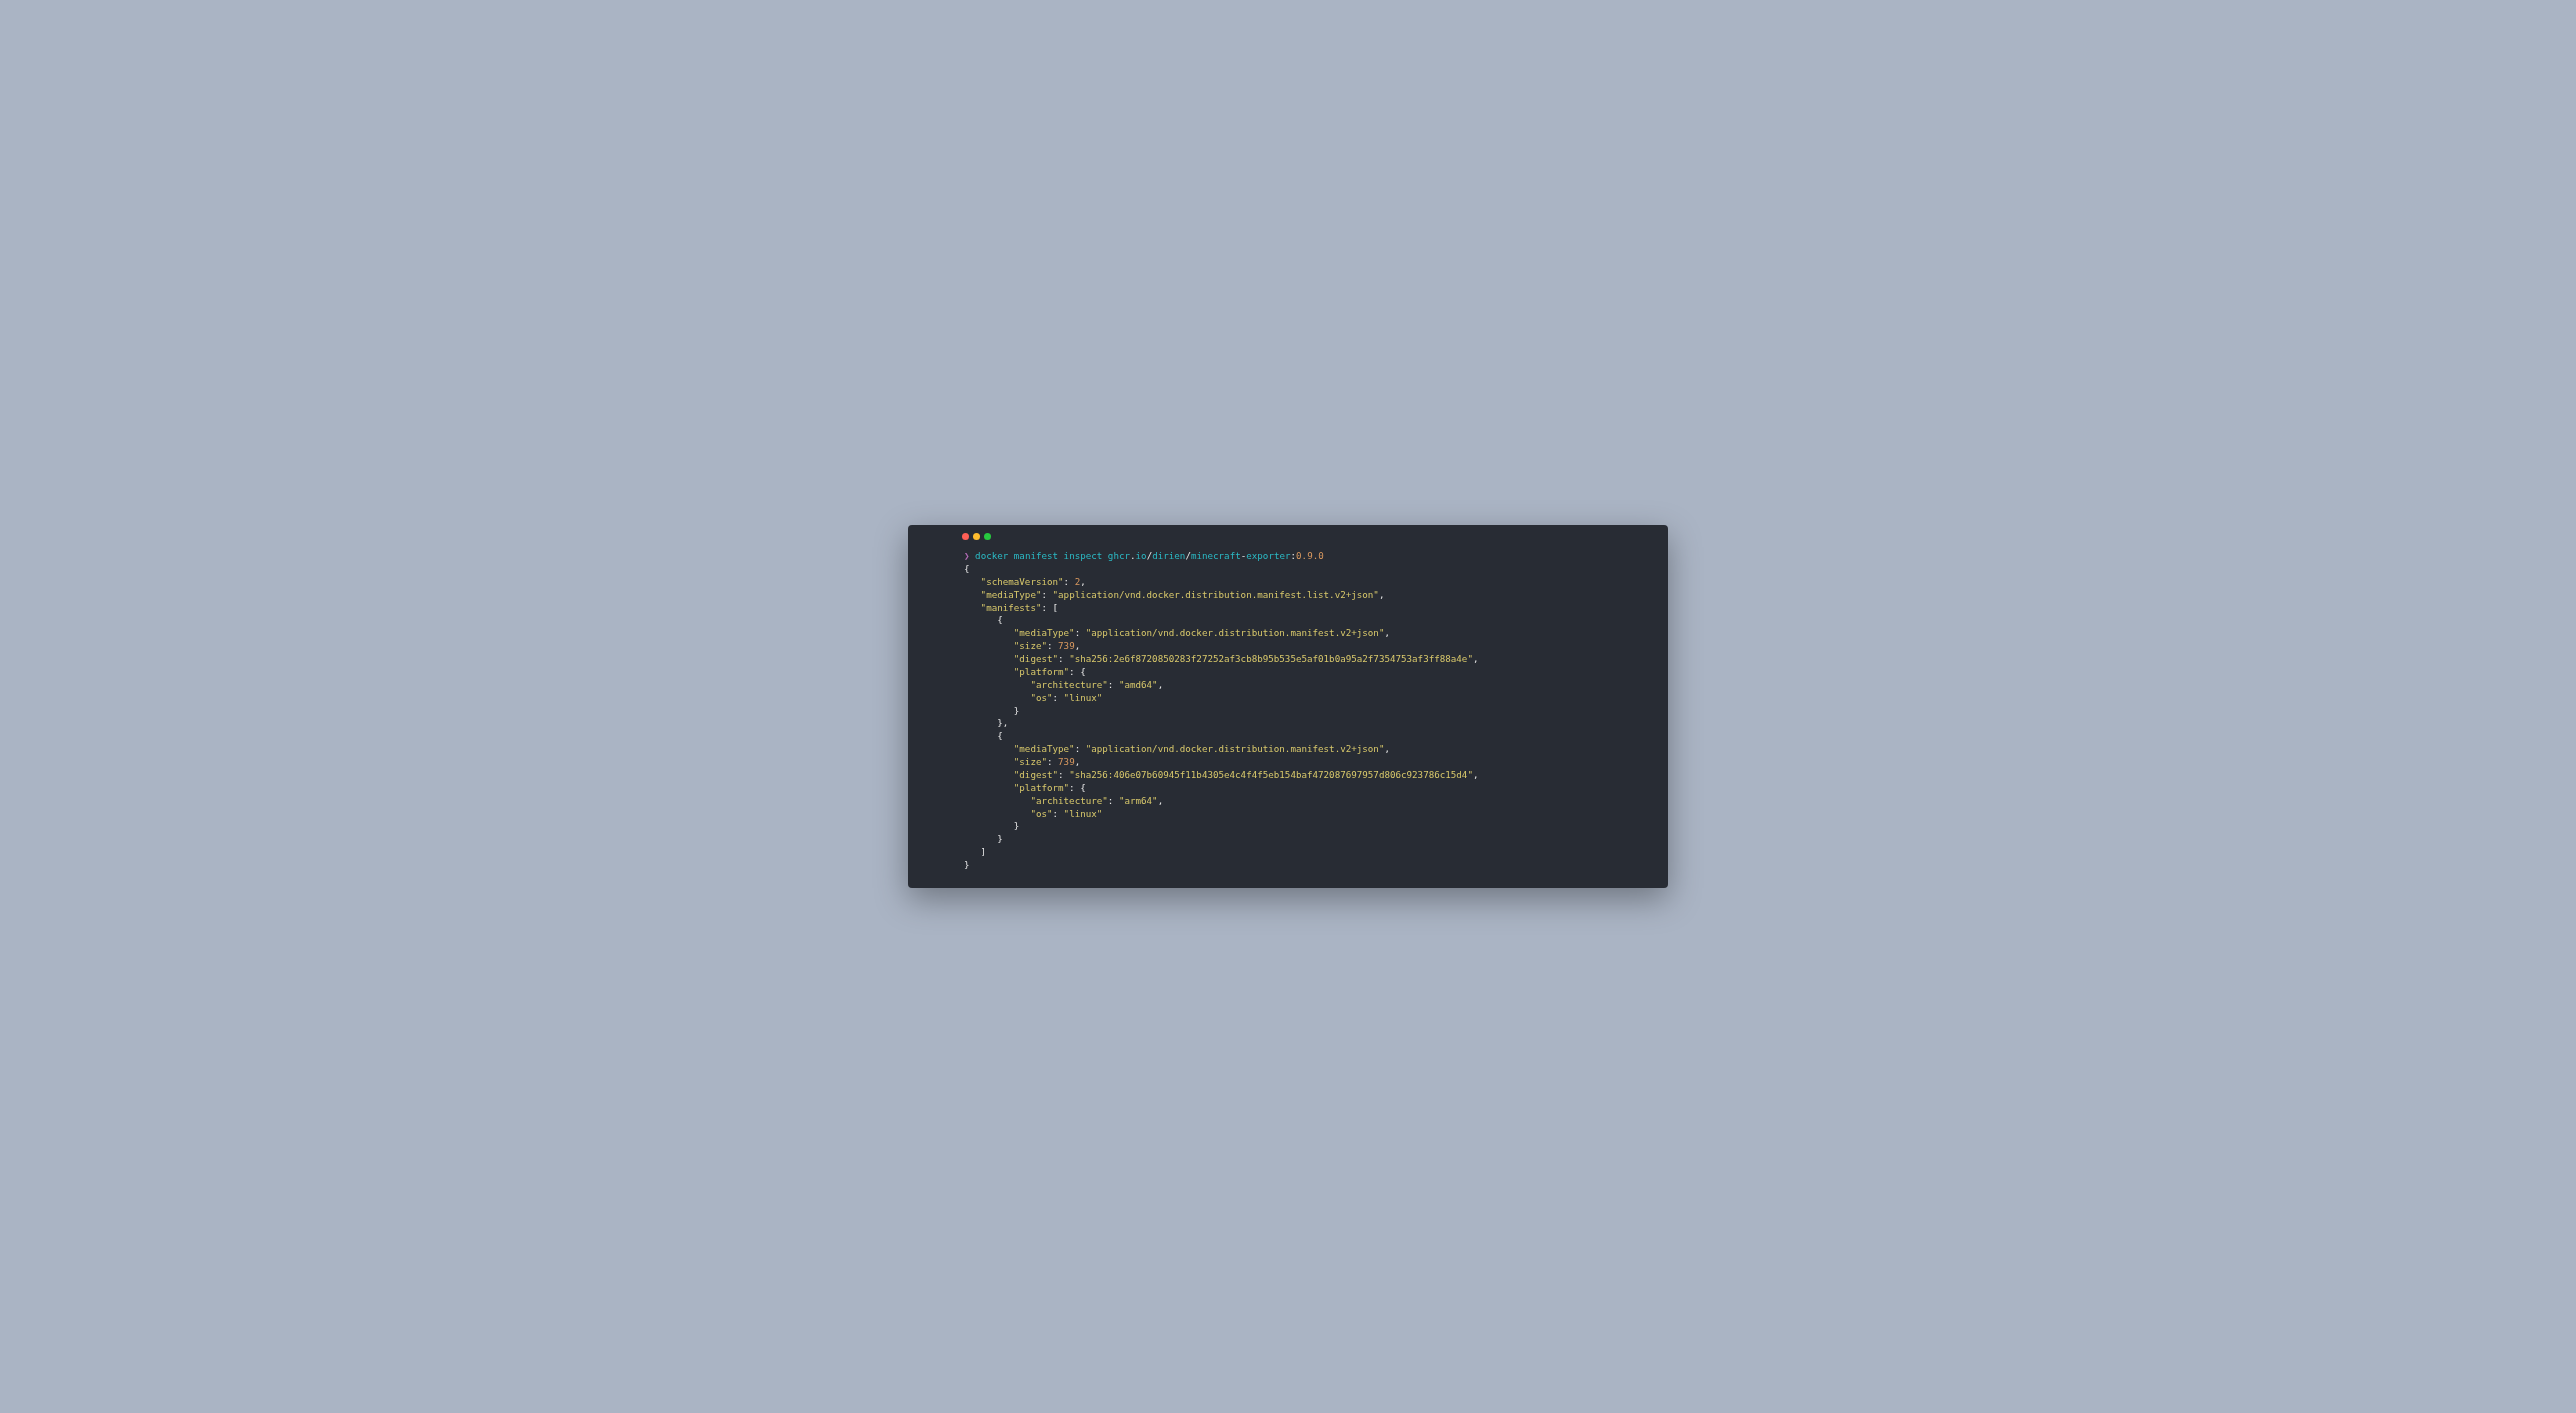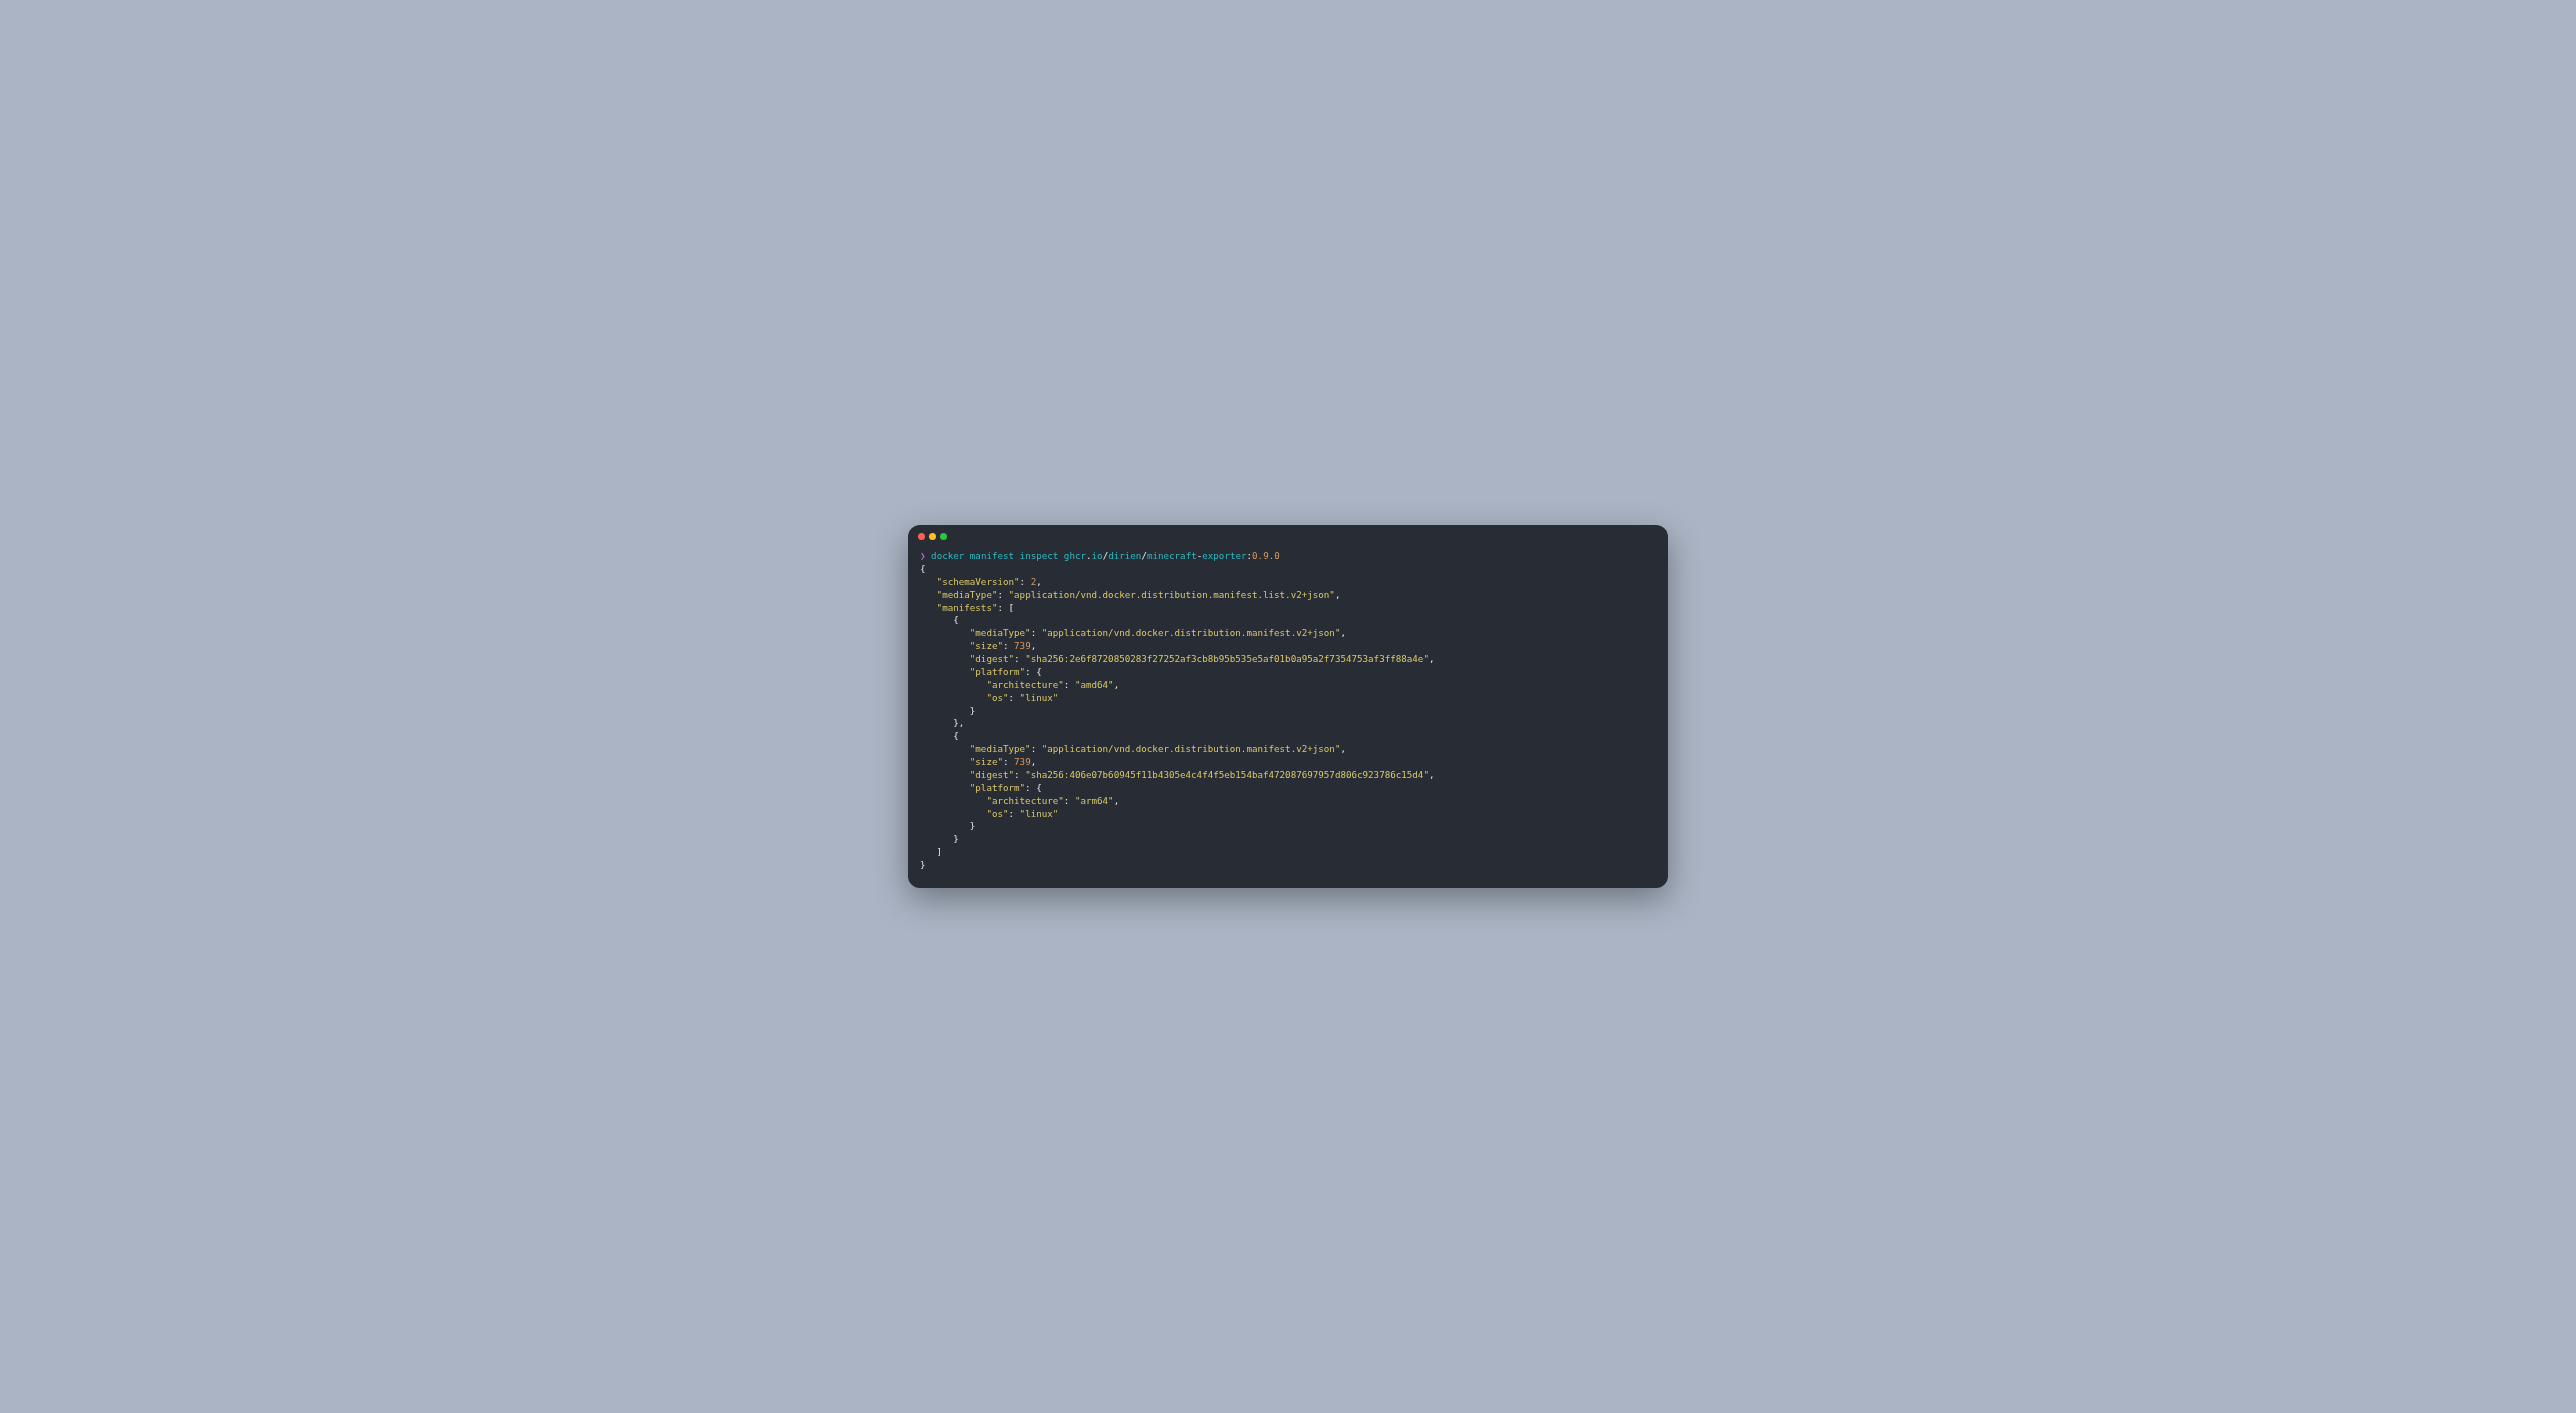--- a/index.html
+++ b/index.html
@@ -11,25 +11,26 @@
       background: #aab4c4;
       display: flex;
       align-items: center;
       justify-content: center;
       min-height: 100vh;
       padding: 33px;
       font-family: "SF Mono", "Monaco", "Menlo", "Consolas", monospace;
     }
     .terminal {
       background: #282c34;
-      border-radius: 12px;
+      border-radius: 4px;
       width: 100%;
       max-width: 760px;
       box-shadow: 0 11px 33px rgba(0,0,0,0.35);
       overflow: hidden;
+      padding-left: 44px;
     }
     .titlebar {
       padding: 8.7px 9.8px 5.4px 9.8px;
       display: flex;
       gap: 4.3px;
     }
     .dot {
       width: 7px;
       height: 7px;
       border-radius: 50%;

